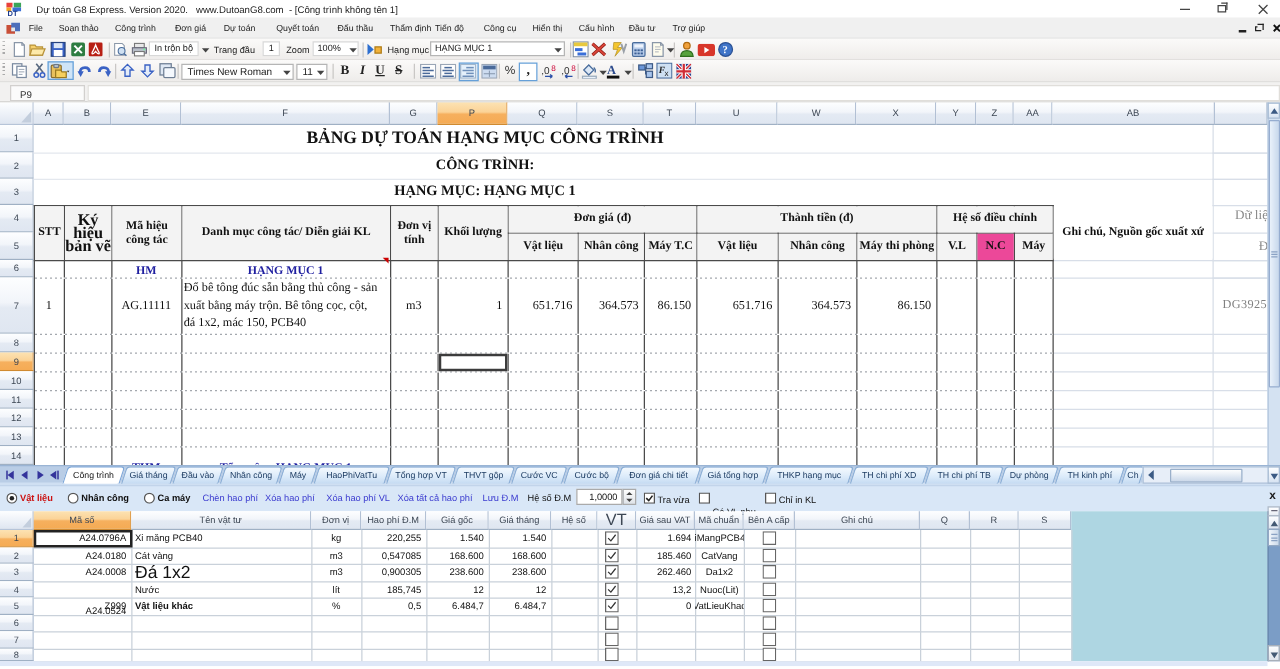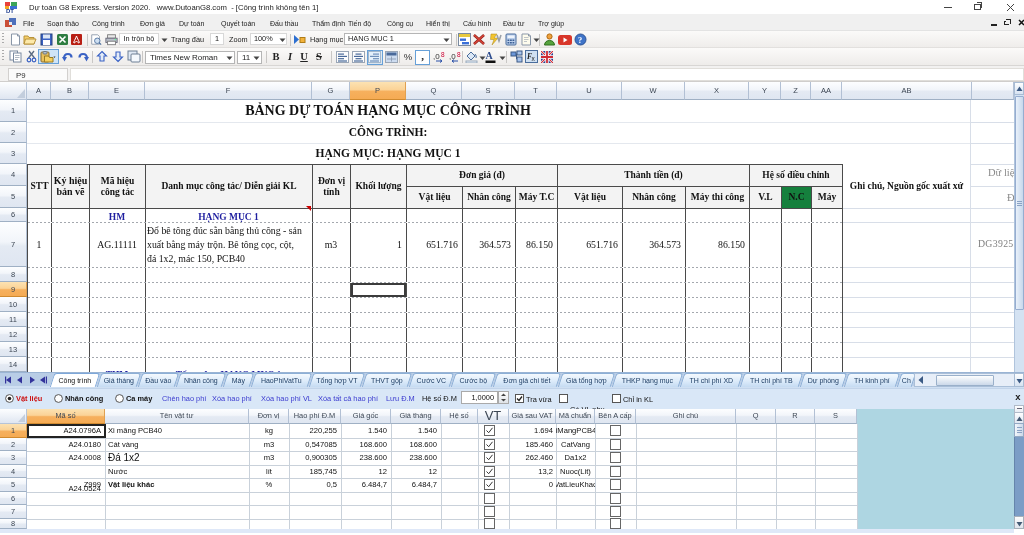--- a/index.html
+++ b/index.html
@@ -378,36 +378,36 @@
 <div class="ab dash" style="left:27.5px;top:282px;width:814px;height:1px;"></div>
 <div class="ab dash" style="left:27.5px;top:297px;width:814px;height:1px;"></div>
 <div class="ab dash" style="left:27.5px;top:312px;width:814px;height:1px;"></div>
 <div class="ab dash" style="left:27.5px;top:327px;width:814px;height:1px;"></div>
 <div class="ab dash" style="left:27.5px;top:342px;width:814px;height:1px;"></div>
 <div class="ab dash" style="left:27.5px;top:357px;width:814px;height:1px;"></div>
 <div class="ab ser ct nw" style="left:27px;top:100px;width:722px;height:21px;font-size:14px;font-weight:bold;color:#111;line-height:21px;">BẢNG DỰ TOÁN HẠNG MỤC CÔNG TRÌNH</div>
 <div class="ab ser ct nw" style="left:27px;top:123px;width:722px;height:19px;font-size:11.5px;font-weight:bold;color:#111;line-height:19px;">CÔNG TRÌNH:</div>
 <div class="ab ser ct nw" style="left:27px;top:144px;width:722px;height:19px;font-size:11.5px;font-weight:bold;color:#111;line-height:19px;">HẠNG MỤC: HẠNG MỤC 1</div>
 <div class="ab ser" style="left:28px;top:165px;width:23px;height:43px;background:#f3f3f3;color:#111;font-weight:bold;font-size:9.5px;display:flex;align-items:center;justify-content:center;text-align:center;line-height:10.5px;">STT</div>
-<div class="ab ser" style="left:52px;top:165px;width:37px;height:43px;background:#f3f3f3;color:#111;font-weight:bold;font-size:10px;display:flex;align-items:center;justify-content:center;text-align:center;line-height:10.5px;">Ký hiệu<br>bản vẽ</div>
+<div class="ab ser" style="left:52px;top:165px;width:37px;height:43px;background:#f3f3f3;color:#111;font-weight:bold;font-size:13px;display:flex;align-items:center;justify-content:center;text-align:center;line-height:10.5px;">Ký hiệu<br>bản vẽ</div>
 <div class="ab ser" style="left:90px;top:165px;width:55px;height:43px;background:#f3f3f3;color:#111;font-weight:bold;font-size:9.5px;display:flex;align-items:center;justify-content:center;text-align:center;line-height:10.5px;">Mã hiệu<br>công tác</div>
 <div class="ab ser" style="left:146px;top:165px;width:166px;height:43px;background:#f3f3f3;color:#111;font-weight:bold;font-size:9.5px;display:flex;align-items:center;justify-content:center;text-align:center;line-height:10.5px;">Danh mục công tác/ Diễn giải KL</div>
 <div class="ab ser" style="left:313px;top:165px;width:37px;height:43px;background:#f3f3f3;color:#111;font-weight:bold;font-size:9.5px;display:flex;align-items:center;justify-content:center;text-align:center;line-height:10.5px;">Đơn vị<br>tính</div>
 <div class="ab ser" style="left:351px;top:165px;width:55px;height:43px;background:#f3f3f3;color:#111;font-weight:bold;font-size:9.5px;display:flex;align-items:center;justify-content:center;text-align:center;line-height:10.5px;">Khối lượng</div>
 <div class="ab ser" style="left:407px;top:165px;width:150px;height:21px;background:#f3f3f3;color:#111;font-weight:bold;font-size:9.5px;display:flex;align-items:center;justify-content:center;text-align:center;line-height:10.5px;">Đơn giá (đ)</div>
 <div class="ab ser" style="left:558px;top:165px;width:191px;height:21px;background:#f3f3f3;color:#111;font-weight:bold;font-size:9.5px;display:flex;align-items:center;justify-content:center;text-align:center;line-height:10.5px;">Thành tiền (đ)</div>
 <div class="ab ser" style="left:750px;top:165px;width:92px;height:21px;background:#f3f3f3;color:#111;font-weight:bold;font-size:9.5px;display:flex;align-items:center;justify-content:center;text-align:center;line-height:10.5px;">Hệ số điều chỉnh</div>
 <div class="ab ser" style="left:407px;top:187px;width:55px;height:21px;background:#f3f3f3;color:#111;font-weight:bold;font-size:9.5px;display:flex;align-items:center;justify-content:center;text-align:center;line-height:10.5px;">Vật liệu</div>
 <div class="ab ser" style="left:463px;top:187px;width:52px;height:21px;background:#f3f3f3;color:#111;font-weight:bold;font-size:9.5px;display:flex;align-items:center;justify-content:center;text-align:center;line-height:10.5px;">Nhân công</div>
 <div class="ab ser" style="left:516px;top:187px;width:41px;height:21px;background:#f3f3f3;color:#111;font-weight:bold;font-size:9.5px;display:flex;align-items:center;justify-content:center;text-align:center;line-height:10.5px;">Máy T.C</div>
 <div class="ab ser" style="left:558px;top:187px;width:64px;height:21px;background:#f3f3f3;color:#111;font-weight:bold;font-size:9.5px;display:flex;align-items:center;justify-content:center;text-align:center;line-height:10.5px;">Vật liệu</div>
 <div class="ab ser" style="left:623px;top:187px;width:62px;height:21px;background:#f3f3f3;color:#111;font-weight:bold;font-size:9.5px;display:flex;align-items:center;justify-content:center;text-align:center;line-height:10.5px;">Nhân công</div>
-<div class="ab ser" style="left:686px;top:187px;width:63px;height:21px;background:#f3f3f3;color:#111;font-weight:bold;font-size:9.5px;display:flex;align-items:center;justify-content:center;text-align:center;line-height:10.5px;">Máy thi công</div>
+<div class="ab ser" style="left:686px;top:187px;width:63px;height:21px;background:#f3f3f3;color:#111;font-weight:bold;font-size:9.5px;display:flex;align-items:center;justify-content:center;text-align:center;line-height:10.5px;">Máy thi phòng</div>
 <div class="ab ser" style="left:750px;top:187px;width:31px;height:21px;background:#f3f3f3;color:#111;font-weight:bold;font-size:9.5px;display:flex;align-items:center;justify-content:center;text-align:center;line-height:10.5px;">V.L</div>
-<div class="ab ser" style="left:782px;top:187px;width:29px;height:21px;background:#15803d;color:#111;font-weight:bold;font-size:9.5px;display:flex;align-items:center;justify-content:center;text-align:center;line-height:10.5px;">N.C</div>
+<div class="ab ser" style="left:782px;top:187px;width:29px;height:21px;background:#ec4899;color:#111;font-weight:bold;font-size:9.5px;display:flex;align-items:center;justify-content:center;text-align:center;line-height:10.5px;">N.C</div>
 <div class="ab ser" style="left:812px;top:187px;width:30px;height:21px;background:#f3f3f3;color:#111;font-weight:bold;font-size:9.5px;display:flex;align-items:center;justify-content:center;text-align:center;line-height:10.5px;">Máy</div>
 <div class="ab ser" style="left:843px;top:165px;width:127px;height:42px;background:#fff;color:#111;font-weight:bold;font-size:9.5px;display:flex;align-items:center;justify-content:center;text-align:center;">Ghi chú, Nguồn gốc xuất xứ</div>
 <div class="ab ser nw" style="left:974px;top:167px;width:40px;height:12px;font-size:10.5px;color:#8a8a8a;overflow:hidden;padding-left:14px;">Dữ liệu</div>
 <div class="ab ser nw" style="left:974px;top:192px;width:40px;height:12px;font-size:10.5px;color:#8a8a8a;overflow:hidden;"><span style="margin-left:33px">Đơn</span></div>
 <div class="ab ser nw" style="left:974px;top:238px;width:40px;height:12px;font-size:9.8px;color:#808080;overflow:hidden;padding-left:4px;letter-spacing:0.3px;">DG3925</div>
 <div class="ab ser ct" style="left:89px;top:210.5px;width:56px;height:12px;font-size:9.5px;font-weight:bold;color:#1f1fa0;line-height:12px;">HM</div>
 <div class="ab ser ct" style="left:145px;top:210.5px;width:167px;height:12px;font-size:9.5px;font-weight:bold;color:#1f1fa0;line-height:12px;">HẠNG MỤC 1</div>
 <svg class="ab" style="left:306px;top:206px" width="5" height="5" viewBox="0 0 5 5">
     <path d="M5 0 L5 5 L0 0z" fill="#c00"></path>
   </svg>
@@ -619,21 +619,21 @@
 <div class="ab nw" style="left:108px;top:437.5px;width:138px;height:13.5px;font-size:7.6px;color:#111;line-height:13.5px;">Cát vàng</div>
 <div class="ab ct" style="left:249px;top:437.5px;width:40px;height:13.5px;font-size:7.6px;color:#111;line-height:13.5px;">m3</div>
 <div class="ab rt" style="left:291px;top:437.5px;width:46px;height:13.5px;font-size:7.6px;color:#111;line-height:13.5px;">0,547085</div>
 <div class="ab rt" style="left:341px;top:437.5px;width:46px;height:13.5px;font-size:7.6px;color:#111;line-height:13.5px;">168.600</div>
 <div class="ab rt" style="left:391px;top:437.5px;width:46px;height:13.5px;font-size:7.6px;color:#111;line-height:13.5px;">168.600</div>
 <div class="ab rt" style="left:509px;top:437.5px;width:44px;height:13.5px;font-size:7.6px;color:#111;line-height:13.5px;">185.460</div>
 <div class="ab" style="left:556px;top:437.5px;width:39px;height:13.5px;font-size:7.6px;color:#111;line-height:13.5px;overflow:hidden;display:flex;align-items:center;justify-content:center;">
     <span style="white-space:nowrap">CatVang</span>
   </div>
 <div class="ab rt" style="left:29px;top:451px;width:72px;height:13.5px;font-size:7.6px;color:#111;line-height:13.5px;">A24.0008</div>
-<div class="ab nw" style="left:108px;top:451px;width:138px;height:28px;font-size:10px;color:#111;line-height:13.5px;">Đá 1x2</div>
+<div class="ab nw" style="left:108px;top:451px;width:138px;height:28px;font-size:14px;color:#111;line-height:13.5px;">Đá 1x2</div>
 <div class="ab ct" style="left:249px;top:451px;width:40px;height:13.5px;font-size:7.6px;color:#111;line-height:13.5px;">m3</div>
 <div class="ab rt" style="left:291px;top:451px;width:46px;height:13.5px;font-size:7.6px;color:#111;line-height:13.5px;">0,900305</div>
 <div class="ab rt" style="left:341px;top:451px;width:46px;height:13.5px;font-size:7.6px;color:#111;line-height:13.5px;">238.600</div>
 <div class="ab rt" style="left:391px;top:451px;width:46px;height:13.5px;font-size:7.6px;color:#111;line-height:13.5px;">238.600</div>
 <div class="ab rt" style="left:509px;top:451px;width:44px;height:13.5px;font-size:7.6px;color:#111;line-height:13.5px;">262.460</div>
 <div class="ab" style="left:556px;top:451px;width:39px;height:13.5px;font-size:7.6px;color:#111;line-height:13.5px;overflow:hidden;display:flex;align-items:center;justify-content:center;">
     <span style="white-space:nowrap">Da1x2</span>
   </div>
 <div class="ab rt" style="left:29px;top:482px;width:72px;height:13.5px;font-size:7.6px;color:#111;line-height:13.5px;">A24.0524</div>
 <div class="ab nw" style="left:108px;top:464.5px;width:138px;height:13.5px;font-size:7.6px;color:#111;line-height:13.5px;">Nước</div>

